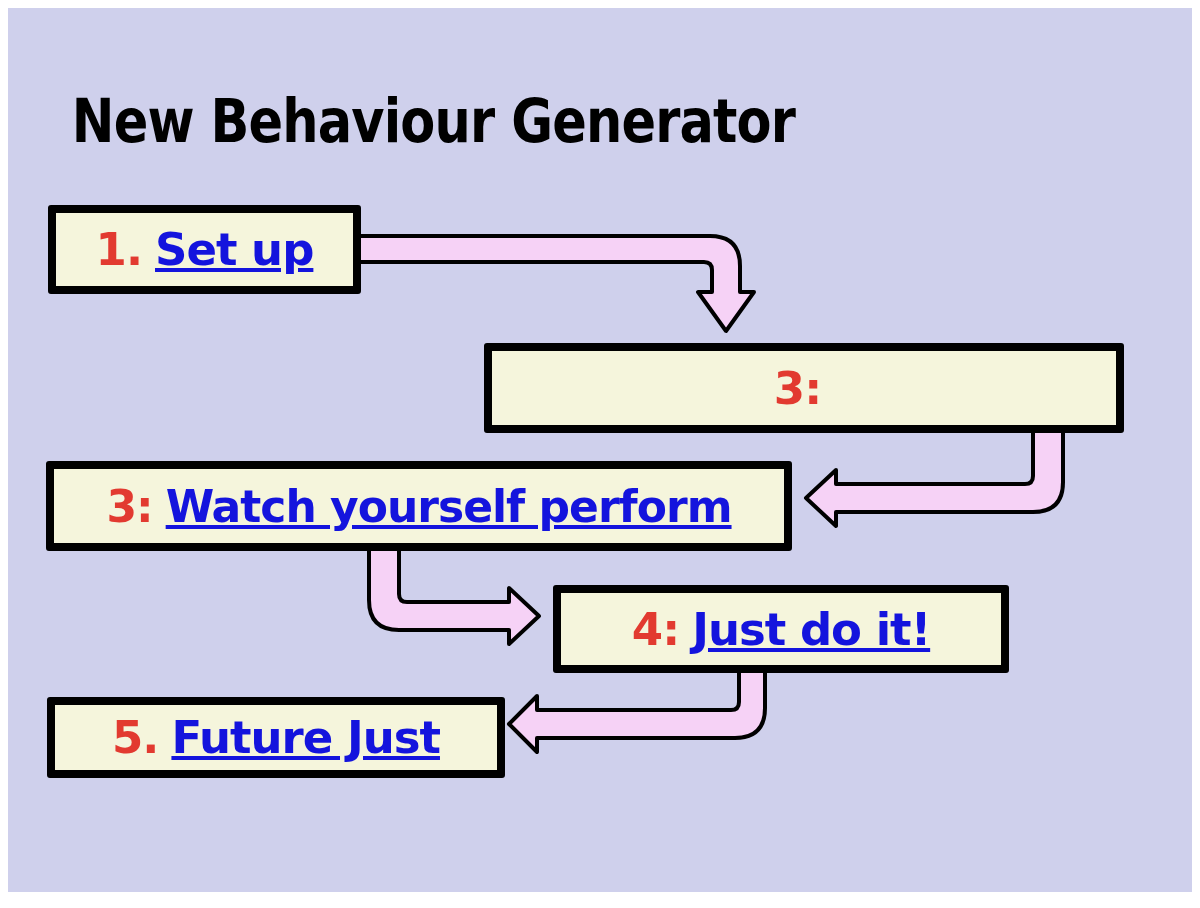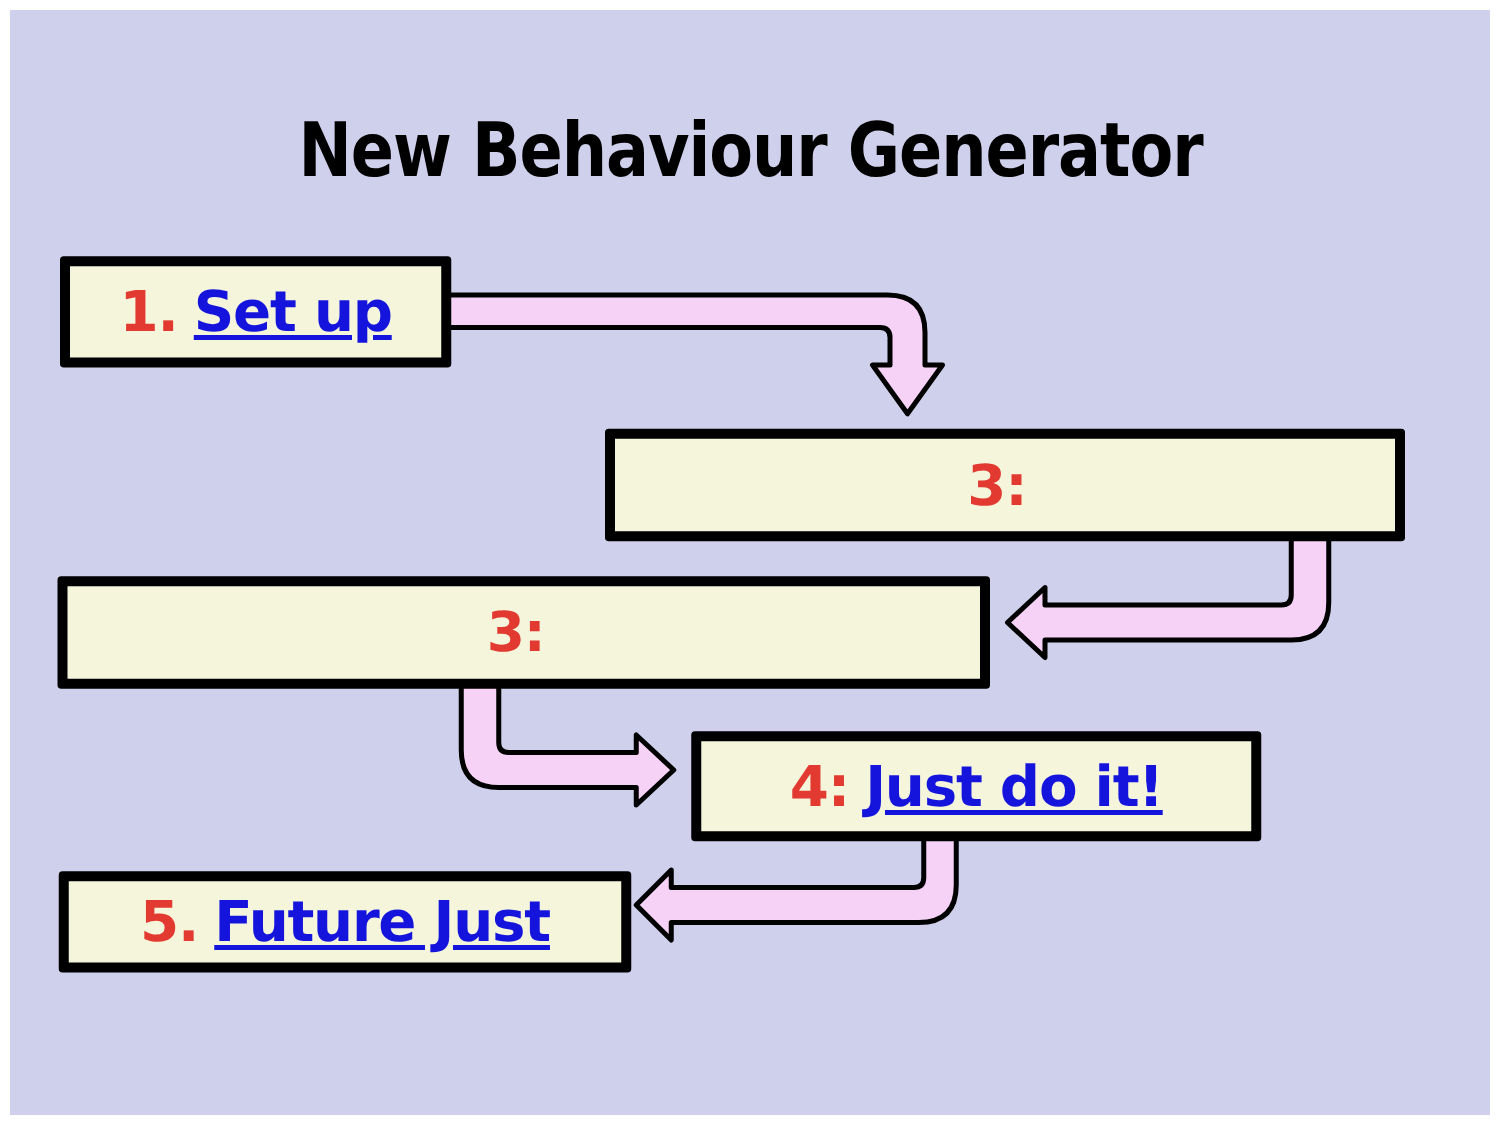--- a/index.html
+++ b/index.html
@@ -19,21 +19,21 @@
     background:var(--page);
     font-family:"DejaVu Sans","Liberation Sans",sans-serif;
     position:relative;overflow:hidden;
   }
   .panel{
     position:absolute;left:8px;top:8px;width:1184px;height:884px;
     background:var(--bg);
   }
   .title{
     position:absolute;left:8px;top:86px;width:1184px;
-    text-align:center;color:var(--title);
+    text-align:left;color:var(--title);
     font-weight:bold;font-size:60px;line-height:70px;
     white-space:nowrap;
   }
   .title > span{
     display:inline-block;
     transform:scaleX(0.85);
     transform-origin:center;
     letter-spacing:-1px;
   }
   svg.arrows{
@@ -83,20 +83,21 @@
   <span class="num">1.</span>
   <span class="lbl">Set up</span>
 </div>
 
 <div class="step step2">
   <span class="num">3:</span>
 </div>
 
 <div class="step step3">
   <span class="num">3:</span>
+  <span class="lbl">Watch yourself perform</span>
 </div>
 
 <div class="step step4">
   <span class="num">4:</span>
   <span class="lbl">Just do it!</span>
 </div>
 
 <div class="step step5">
   <span class="num">5.</span>
   <span class="lbl">Future Just</span>

